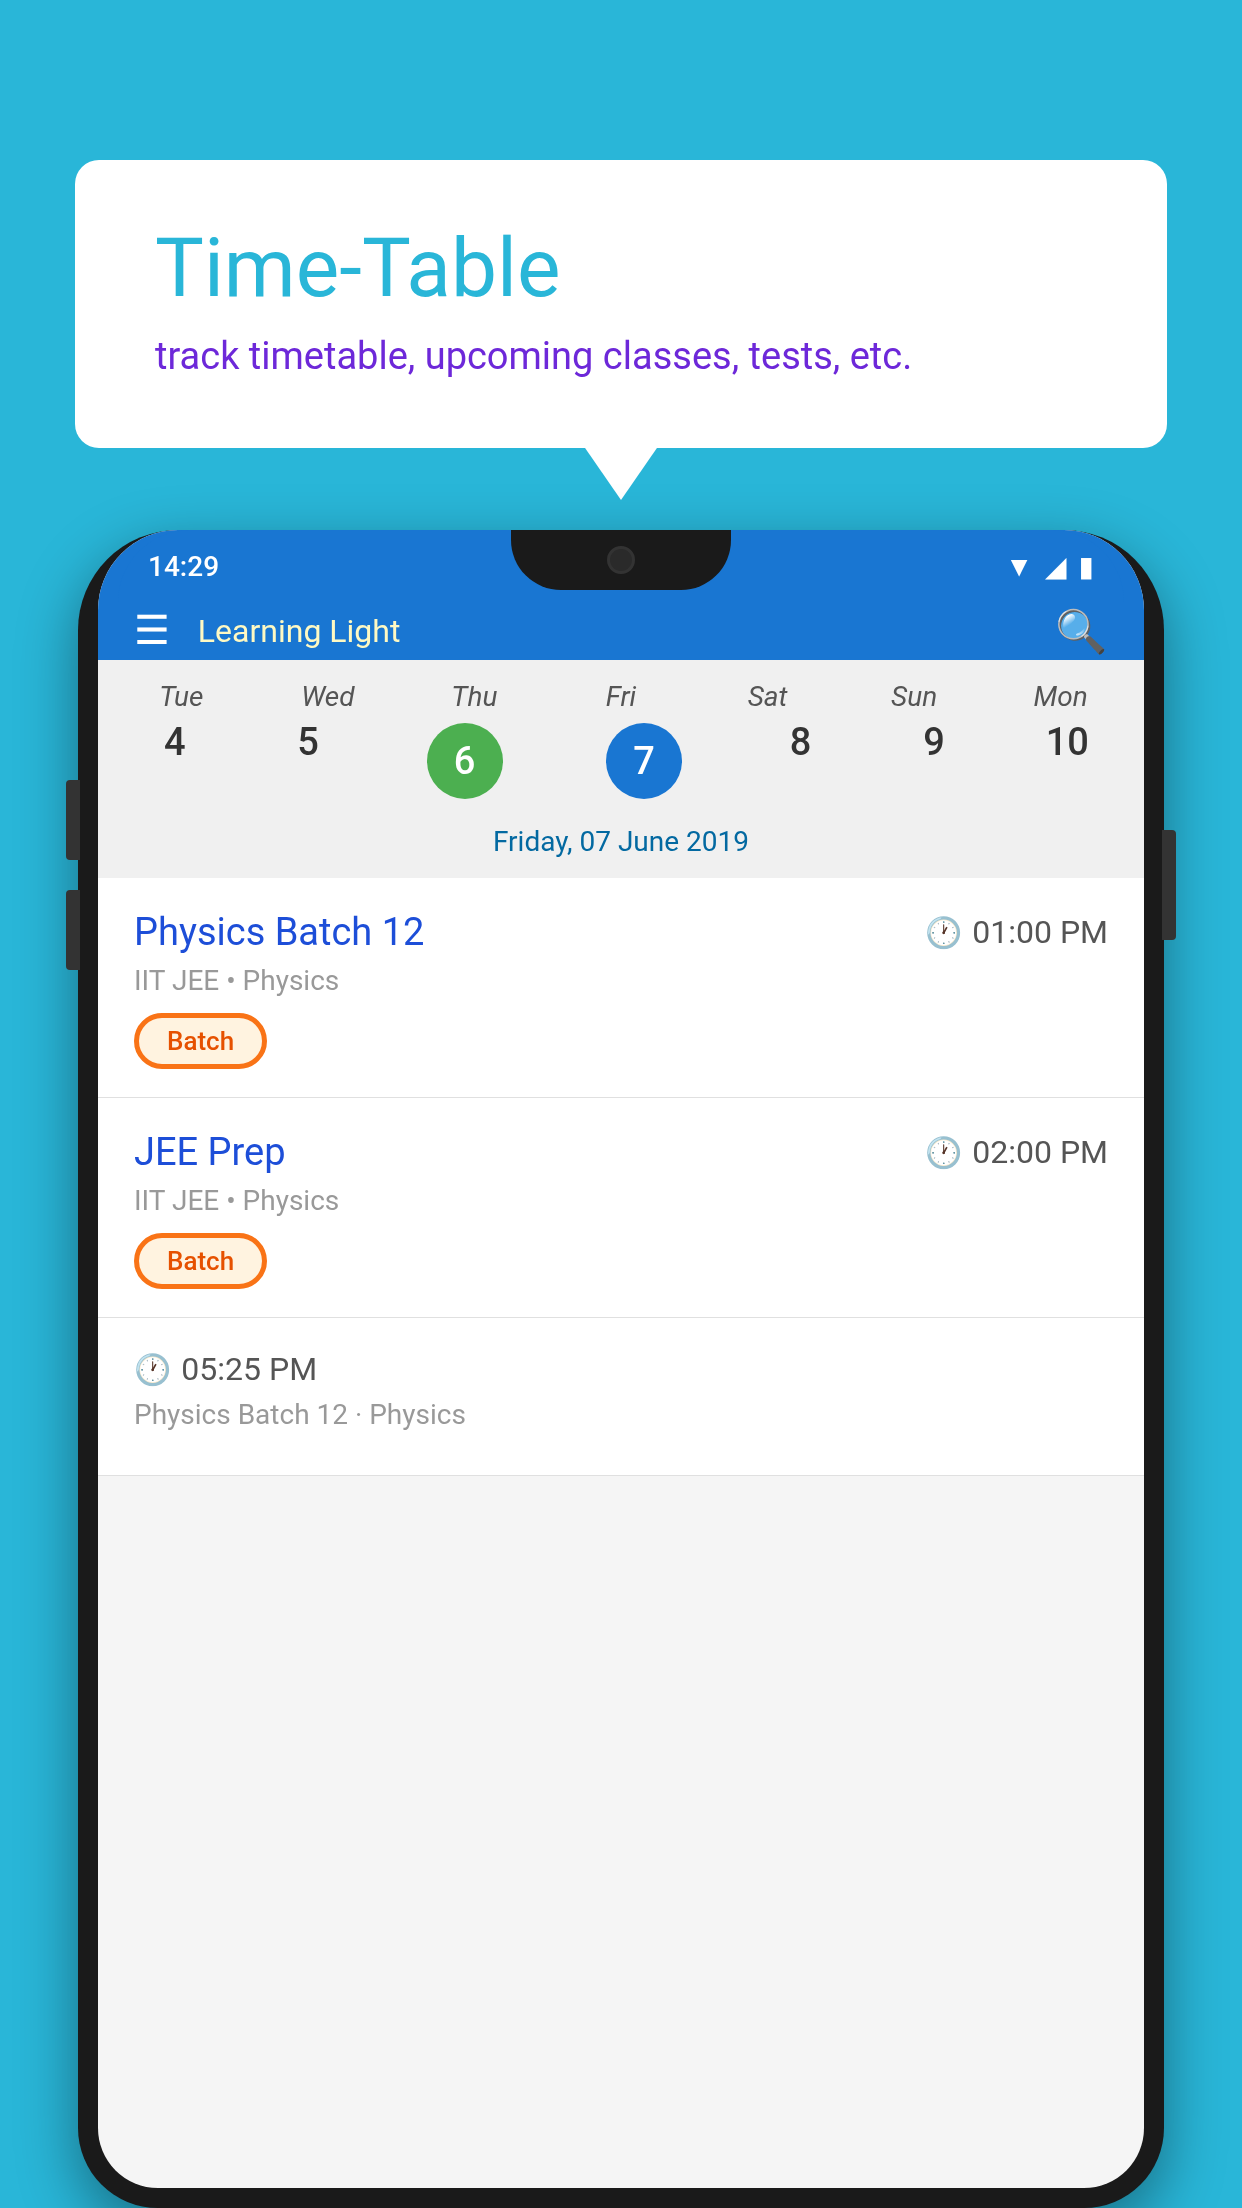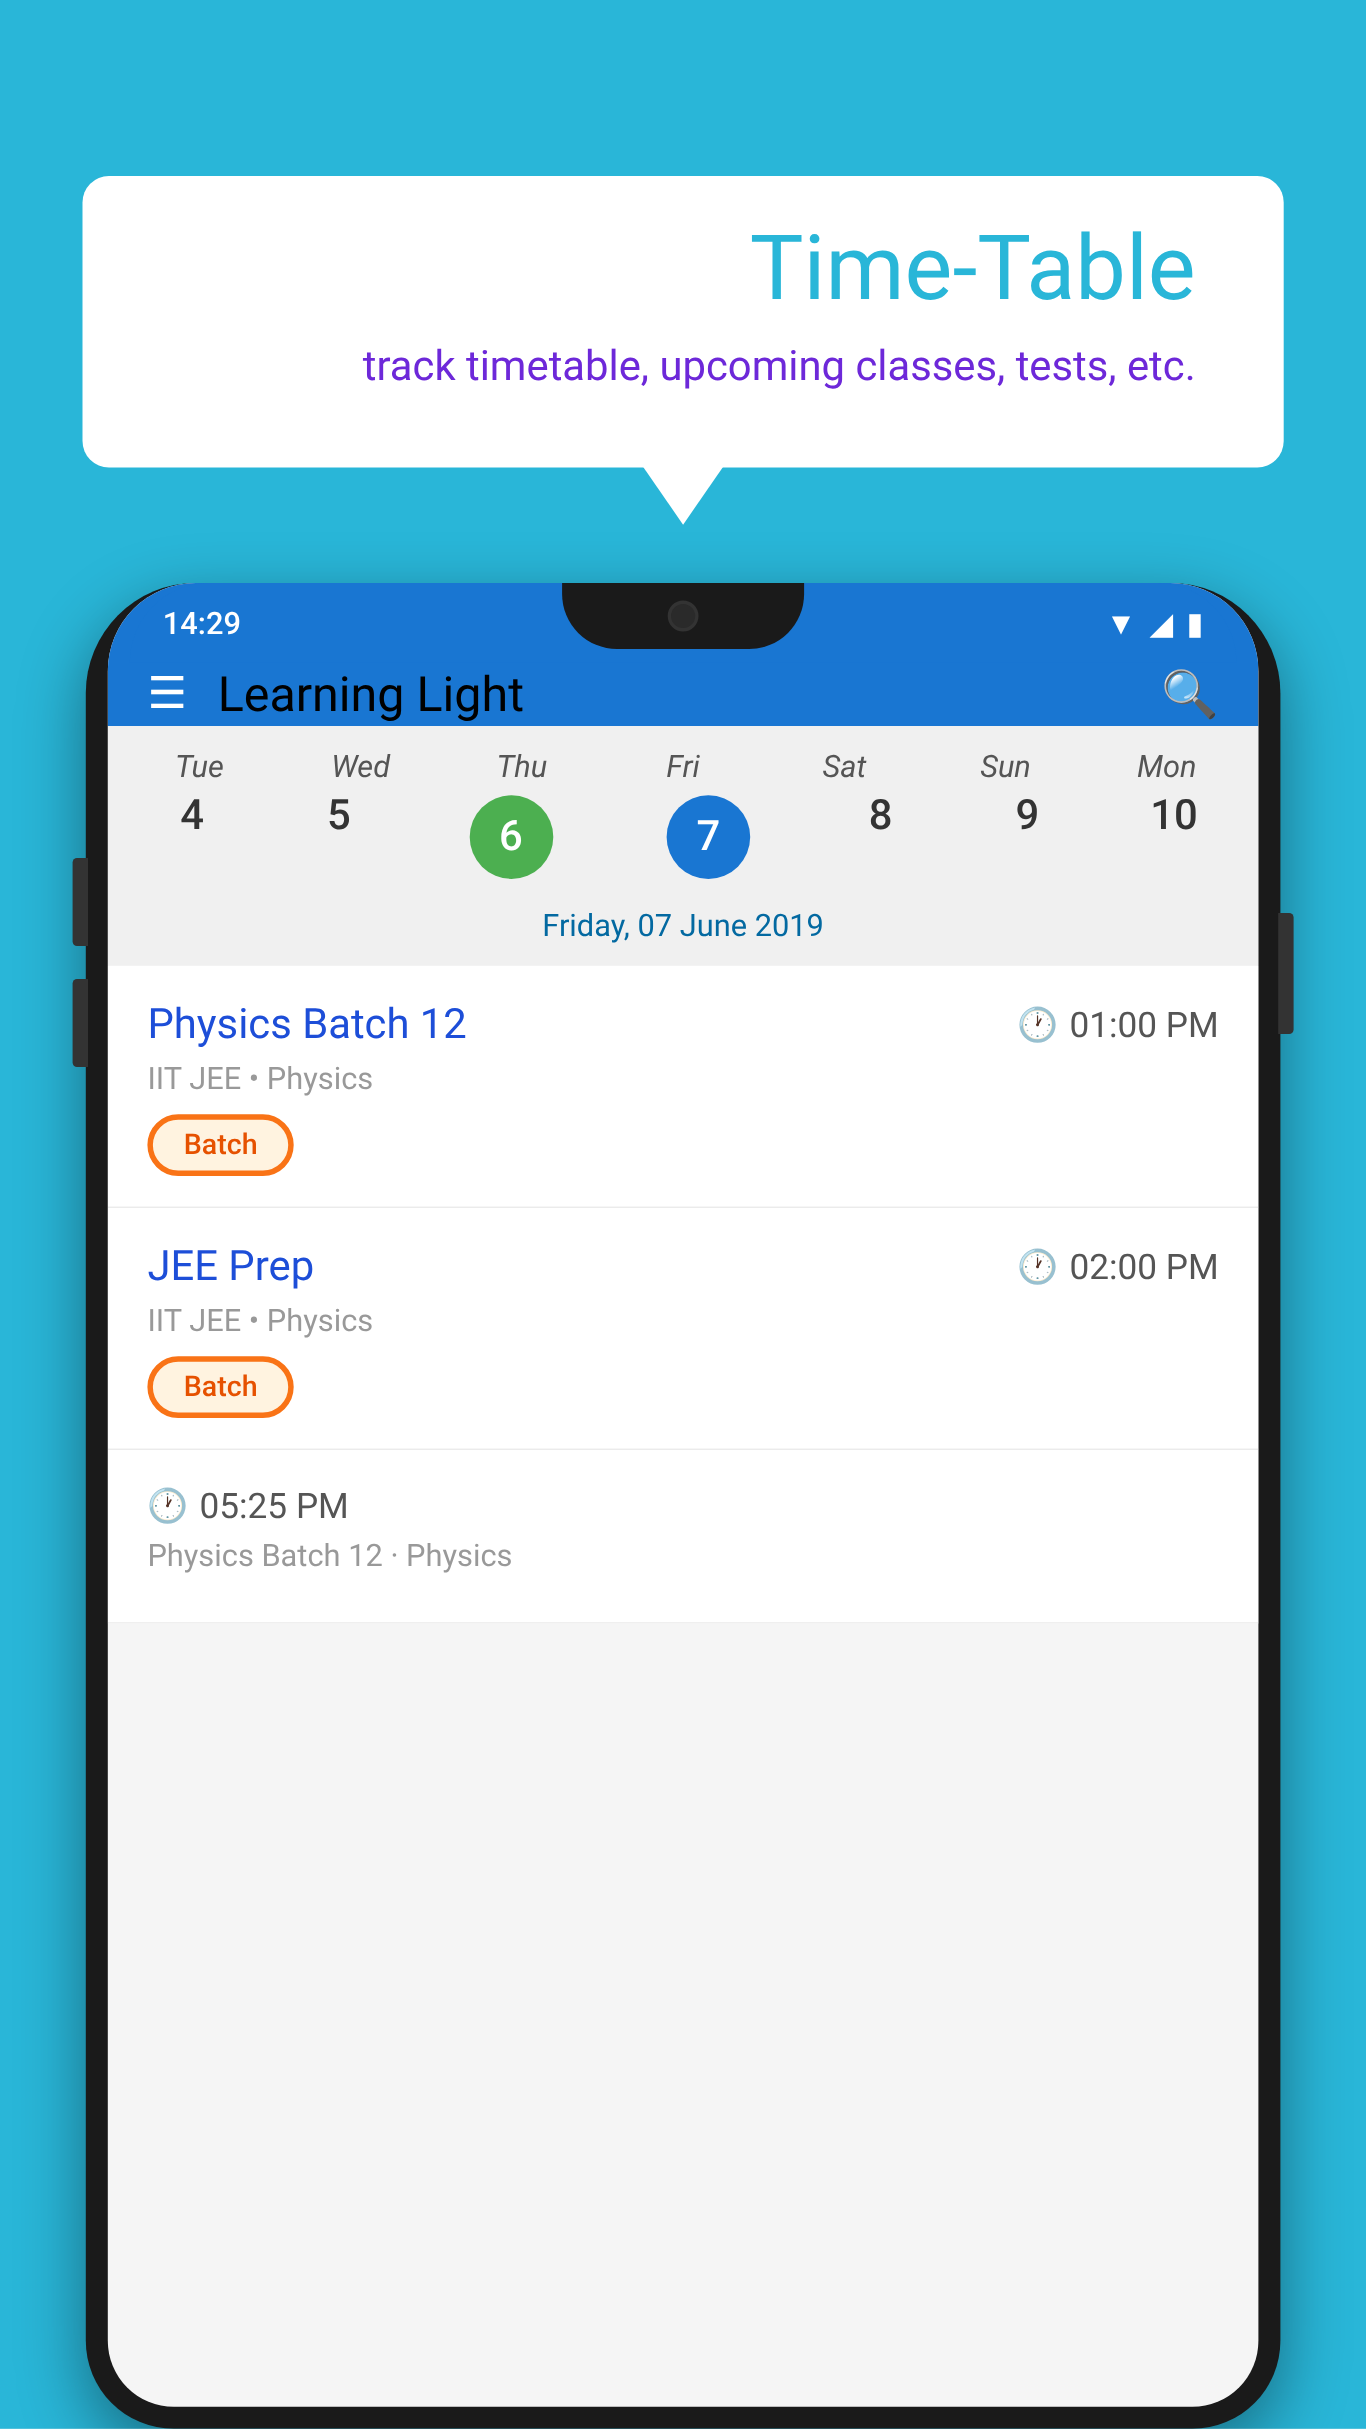--- a/index.html
+++ b/index.html
@@ -15,22 +15,22 @@
     }
 
     
     .speech-bubble {
       position: absolute;
       top: 160px;
       left: 75px;
       right: 75px;
       background: #fff;
       border-radius: 24px;
-      padding: 37px 80px 70px 80px;
-      text-align: right;
+      padding: 60px 80px 70px 80px;
+      text-align: left;
     }
     .speech-bubble::after {
       content: '';
       position: absolute;
       bottom: -52px;
       left: 50%;
       transform: translateX(-50%);
       width: 0;
       height: 0;
       border-left: 38px solid transparent;
@@ -134,22 +134,22 @@
       padding-top: 72px;
     }
     .hamburger-icon {
       color: #fff;
       font-size: 40px;
       margin-right: 28px;
       cursor: pointer;
       line-height: 1;
     }
     .app-title {
-      color: #000000;
-      font-size: 44px;
+      color: #fef9c3;
+      font-size: 32px;
       font-weight: 400;
       flex: 1;
     }
     .search-icon {
       color: #fff;
       font-size: 42px;
       cursor: pointer;
     }
 
     

